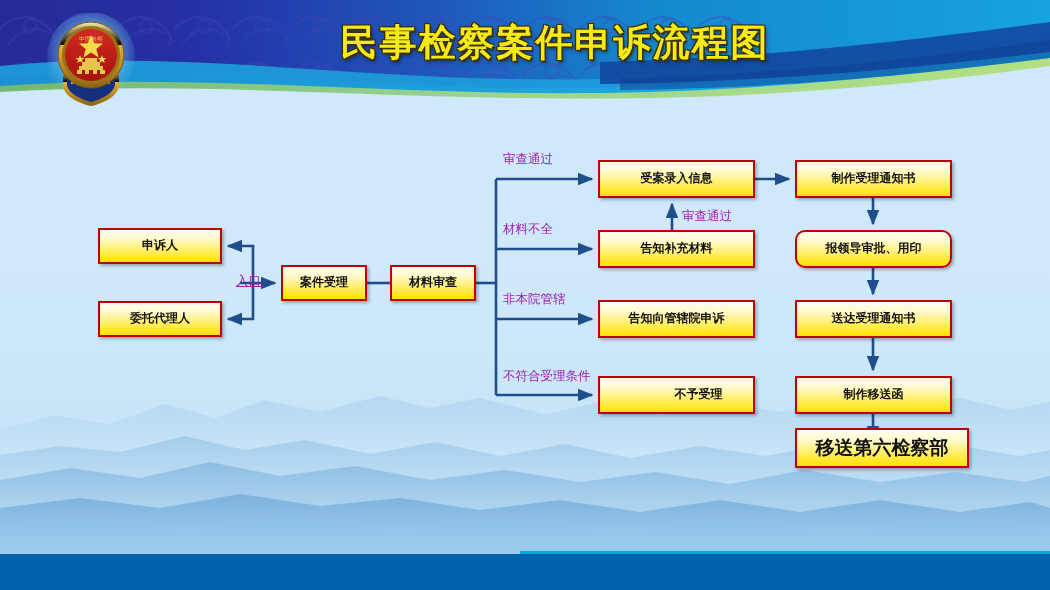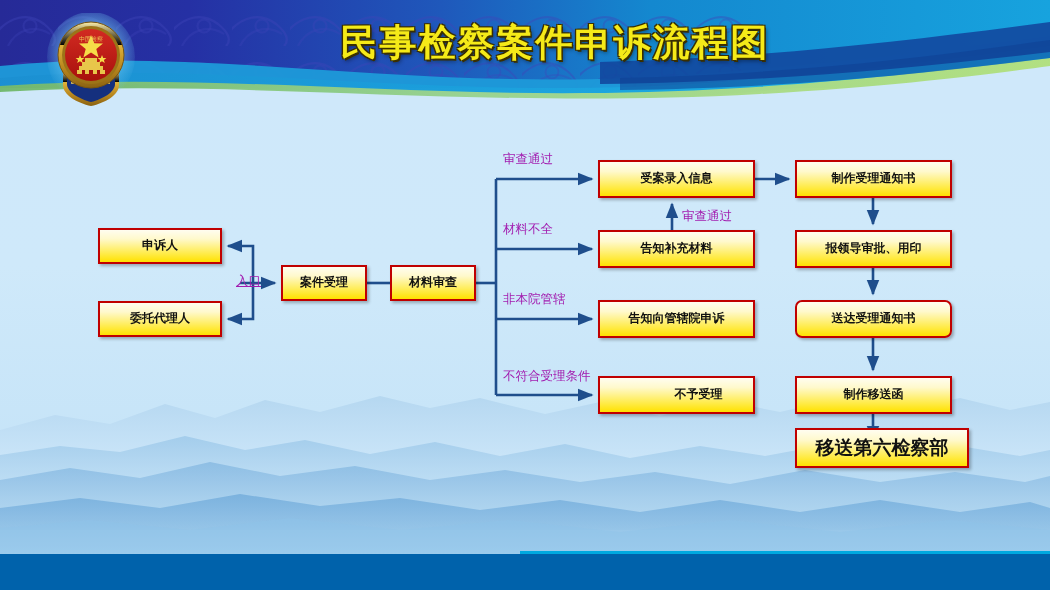--- a/index.html
+++ b/index.html
@@ -269,24 +269,24 @@
     </div>
     <div class="node" style="left:598px; top:187px; width:157px; height:38px;">
       <span>告知向管辖院申诉</span>
     </div>
     <div class="node" style="left:598px; top:263px; width:157px; height:38px;padding-left:44px;">
       <span>不予受理</span>
     </div>
     <div class="node" style="left:795px; top:47px;  width:157px; height:38px;">
       <span>制作受理通知书</span>
     </div>
-    <div class="node" style="left:795px; top:117px; width:157px; height:38px;">
+    <div class="node" style="left:795px; top:117px; width:157px; height:38px;border-radius:10px;">
       <span>报领导审批、用印</span>
     </div>
-    <div class="node" style="left:795px; top:187px; width:157px; height:38px;border-radius:7px;">
+    <div class="node" style="left:795px; top:187px; width:157px; height:38px;">
       <span>送达受理通知书</span>
     </div>
     <div class="node" style="left:795px; top:263px; width:157px; height:38px;">
       <span>制作移送函</span>
     </div>
     <div class="node big" style="left:795px; top:315px; width:174px; height:40px;align-items:center;">
       <span>移送第六检察部</span>
     </div>
 
     <div class="edge-label" style="left:236px; top:160px;text-decoration:underline;">入口</div>

